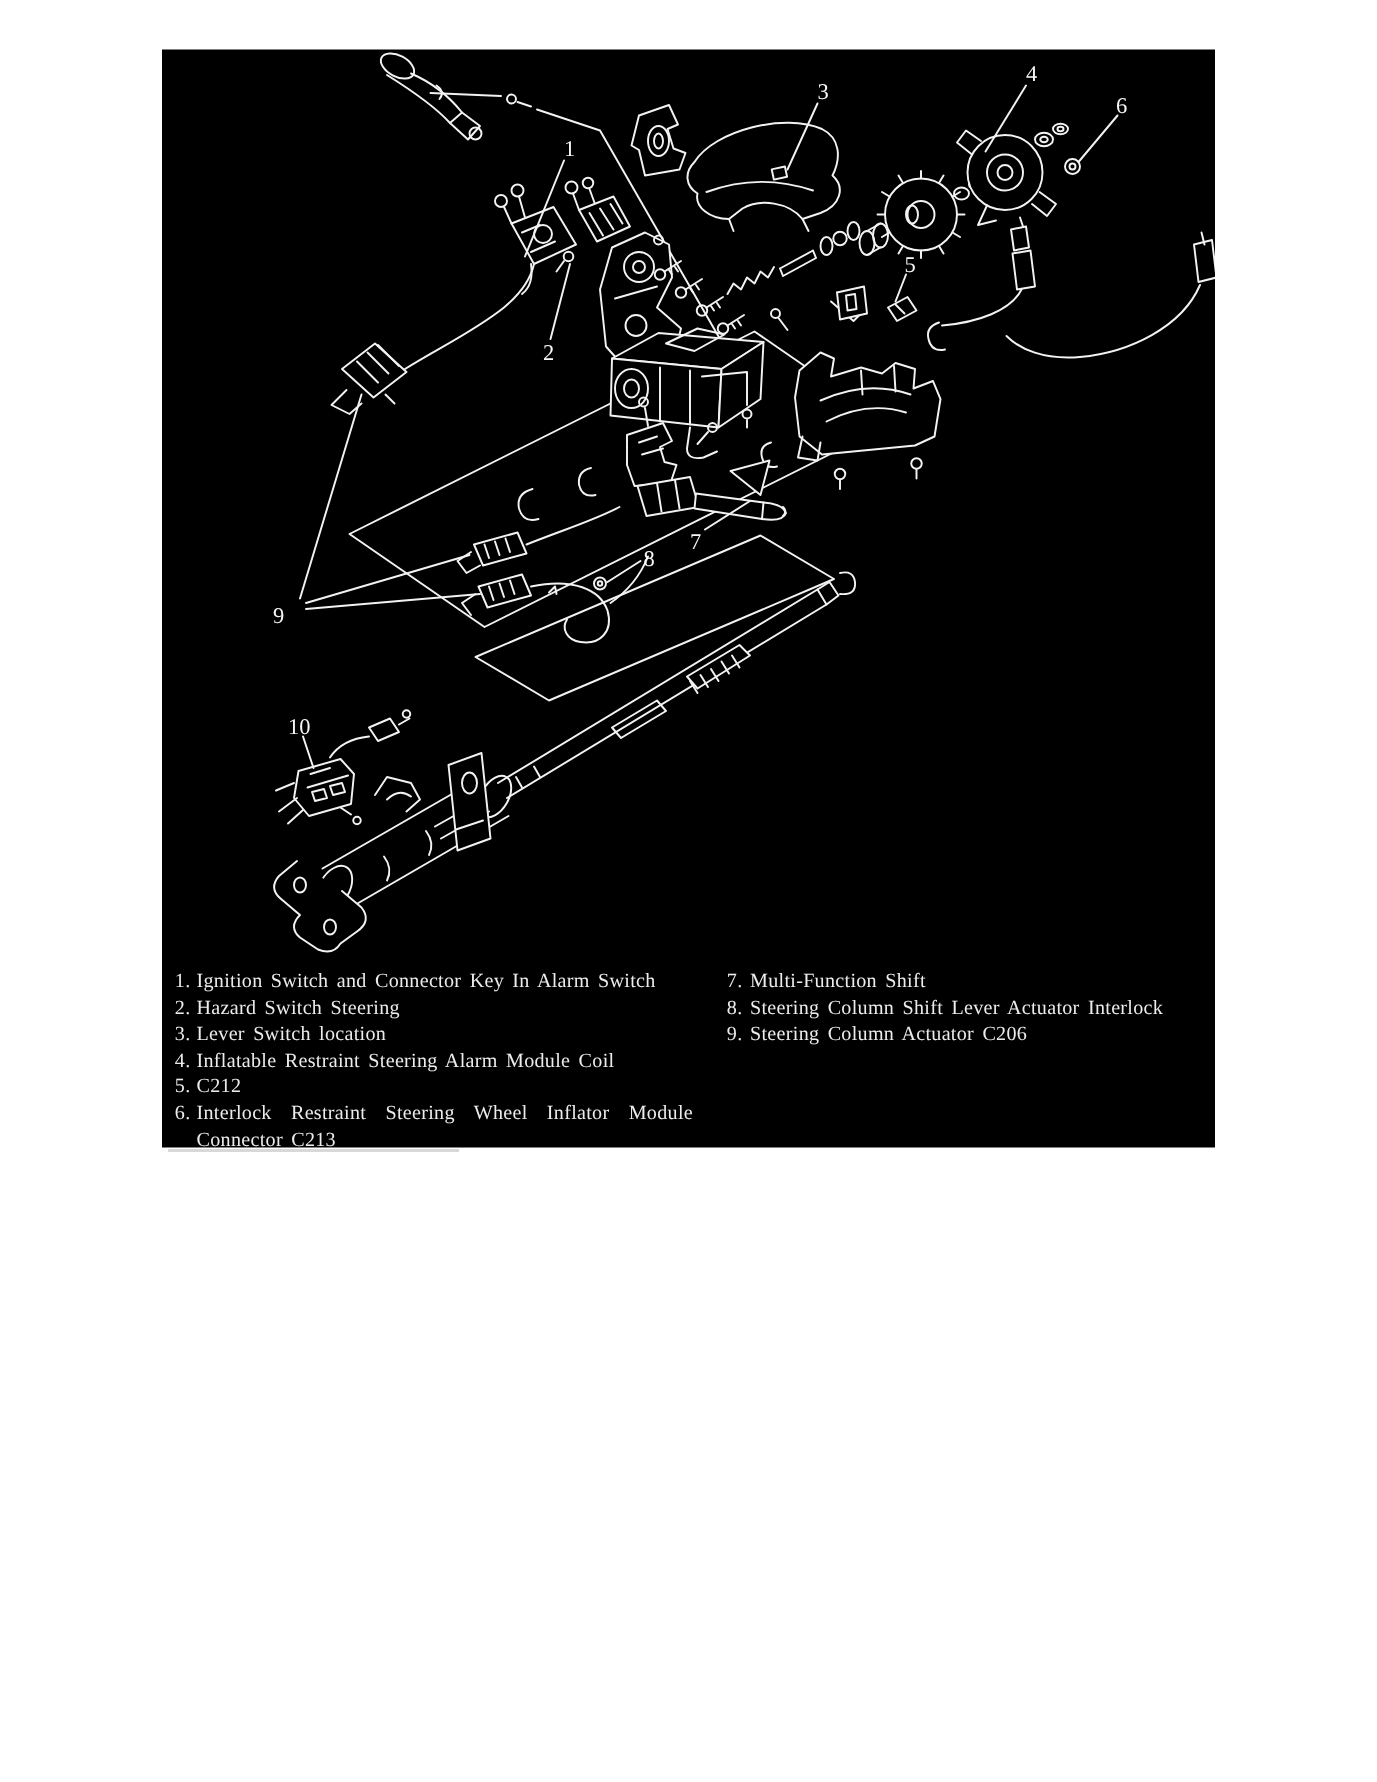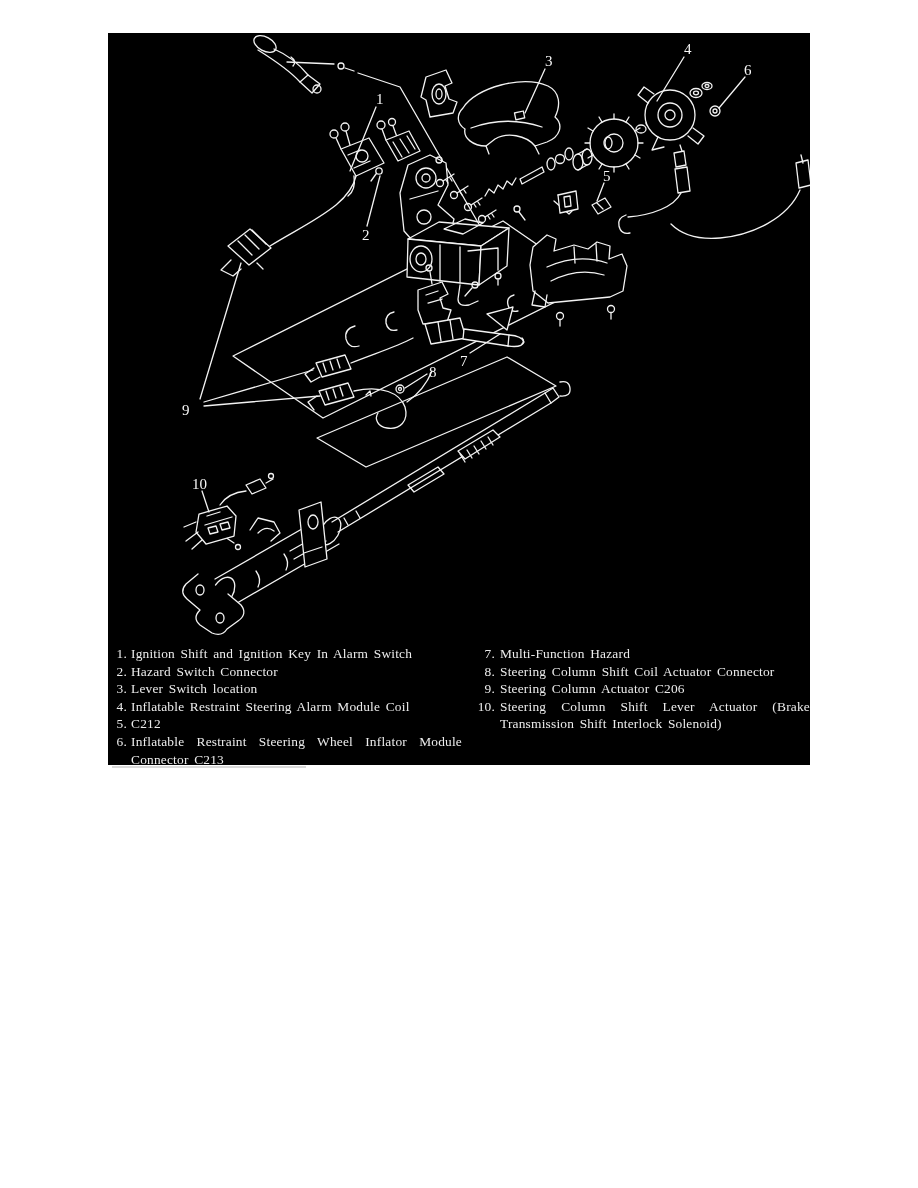--- a/index.html
+++ b/index.html
@@ -303,30 +303,29 @@
         <text class="callout" x="636" y="42">6</text>
         <text class="callout" x="352" y="333">7</text>
         <text class="callout" x="321" y="344">8</text>
         <text class="callout" x="74" y="382">9</text>
         <text class="callout" x="84" y="456">10</text>
       </g>
     </svg>
 
     <div class="legend">
       <ol class="colL">
-        <li><span class="num">1.</span><span class="txt">Ignition Shift and Ignition Key In Alarm Switch</span></li>
-        <li><span class="num">2.</span><span class="txt">Hazard Switch Connector</span></li>
+        <li><span class="num">1.</span><span class="txt">Ignition Switch and Connector Key In Alarm Switch</span></li>
+        <li><span class="num">2.</span><span class="txt">Hazard Switch Steering</span></li>
         <li><span class="num">3.</span><span class="txt">Lever Switch location</span></li>
         <li><span class="num">4.</span><span class="txt">Inflatable Restraint Steering Alarm Module Coil</span></li>
         <li><span class="num">5.</span><span class="txt">C212</span></li>
-        <li><span class="num">6.</span><span class="txt">Inflatable Restraint Steering Wheel Inflator Module Connector C213</span></li>
+        <li><span class="num">6.</span><span class="txt">Interlock Restraint Steering Wheel Inflator Module Connector C213</span></li>
       </ol>
       <ol class="colR">
-        <li><span class="num">7.</span><span class="txt">Multi-Function Hazard</span></li>
-        <li><span class="num">8.</span><span class="txt">Steering Column Shift Coil Actuator Connector</span></li>
+        <li><span class="num">7.</span><span class="txt">Multi-Function Shift</span></li>
+        <li><span class="num">8.</span><span class="txt">Steering Column Shift Lever Actuator Interlock</span></li>
         <li><span class="num">9.</span><span class="txt">Steering Column Actuator C206</span></li>
-        <li><span class="num">10.</span><span class="txt">Steering Column Shift Lever Actuator (Brake Transmission Shift Interlock Solenoid)</span></li>
       </ol>
     </div>
 
     <div class="underline-mark"></div>
   </div>
 </div>
 
 </body></html>

